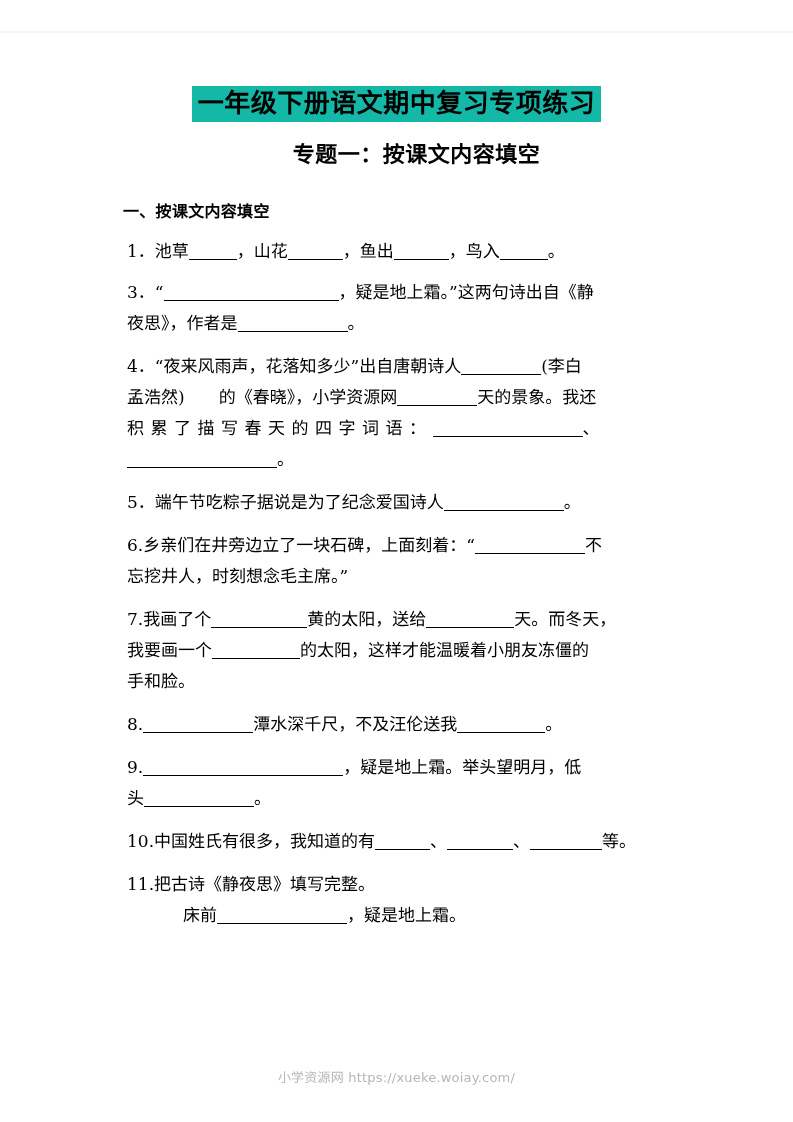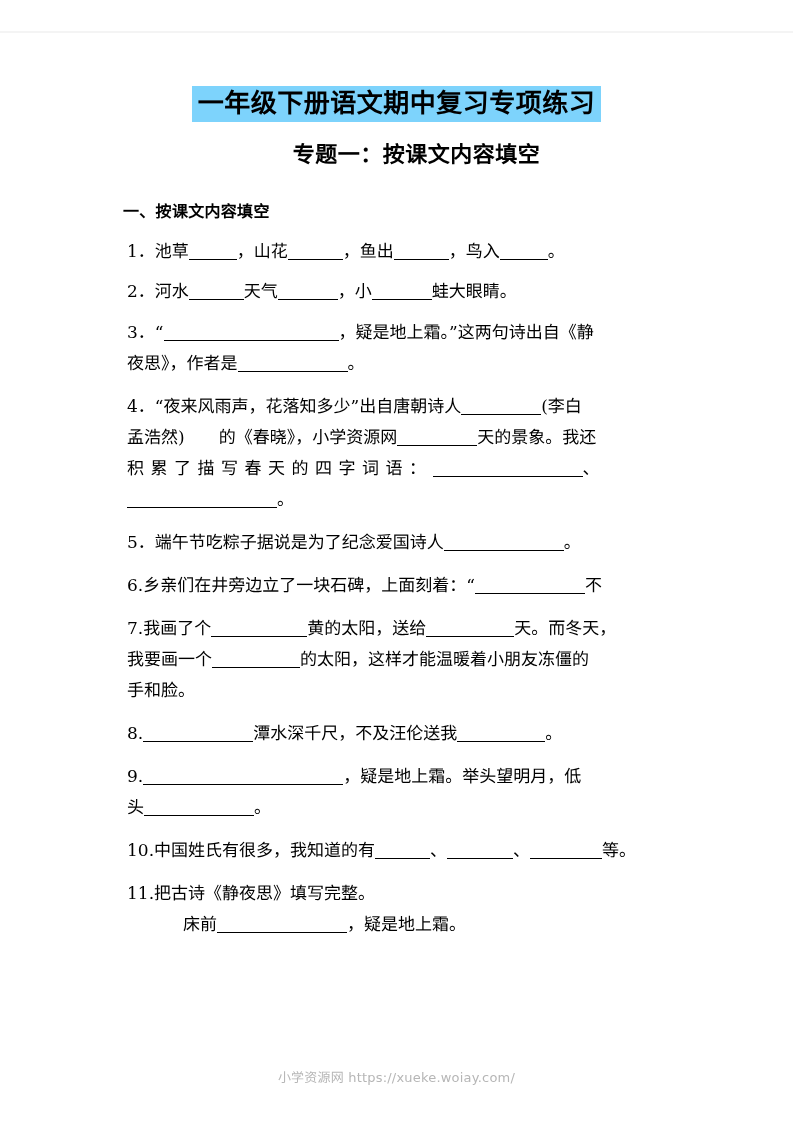--- a/index.html
+++ b/index.html
@@ -34,21 +34,21 @@
   
   .title-row {
     position: absolute;
     top: 86px;
     left: 0;
     width: 793px;
     text-align: center;
   }
   .main-title {
     display: inline-block;
-    background: #7dd3fc;
+    background: #14b8a6;
     color: #000;
     font-family: "DejaVu Sans", "Liberation Sans", sans-serif;
     font-weight: bold;
     font-size: 26px;
     line-height: 33px;
     letter-spacing: 0.5px;
     padding: 1px 6px 2px 6px;
     white-space: nowrap;
   }
 
@@ -165,42 +165,40 @@
   </div>
 
   <div class="content">
 
     <p class="section-head">一、按课文内容填空</p>
 
     <p class="q tight">
       <span>1．</span><span>池草</span><span class="bl w48"></span><span>，山花</span><span class="bl w55"></span><span>，鱼出</span><span class="bl w55"></span><span>，鸟入</span><span class="bl w48"></span><span>。</span>
     </p>
 
-    <p class="q tight">
-      <span>2．</span><span>河水</span><span class="bl w55"></span><span>天气</span><span class="bl w60"></span><span>，小</span><span class="bl w60"></span><span>蛙大眼睛。</span>
-    </p>
 
     <p class="q gap">
       <span>3．</span><span>“</span><span class="bl w175"></span><span>，疑是地上霜。”这两句诗出自《静</span><br>
       <span>夜思》，作者是</span><span class="bl w110"></span><span>。</span>
     </p>
 
     <p class="q gap">
       <span>4．</span><span>“夜来风雨声，花落知多少”出自唐朝诗人</span><span class="bl w80"></span><span>(李白</span><br>
       <span>孟浩然)</span><span class="indent-sm"></span><span>的《春晓》，小学资源网</span><span class="bl w80"></span><span>天的景象。我还</span><br>
       <span class="spread">积累了描写春天的四字词语：</span><span class="bl w150"></span><span>、</span><br>
       <span class="bl w150"></span><span>。</span>
     </p>
 
     <p class="q gap">
       <span>5．</span><span>端午节吃粽子据说是为了纪念爱国诗人</span><span class="bl w120"></span><span>。</span>
     </p>
 
     <p class="q gap">
       <span>6.</span><span>乡亲们在井旁边立了一块石碑，上面刻着：“</span><span class="bl w110"></span><span>不</span><br>
+      <span>忘挖井人，时刻想念毛主席。”</span>
     </p>
 
     <p class="q gap">
       <span>7.</span><span>我画了个</span><span class="bl w96"></span><span>黄的太阳，送给</span><span class="bl w88"></span><span>天。而冬天，</span><br>
       <span>我要画一个</span><span class="bl w88"></span><span>的太阳，这样才能温暖着小朋友冻僵的</span><br>
       <span>手和脸。</span>
     </p>
 
     <p class="q gap">
       <span>8.</span><span class="bl w110"></span><span>潭水深千尺，不及汪伦送我</span><span class="bl w88"></span><span>。</span>

